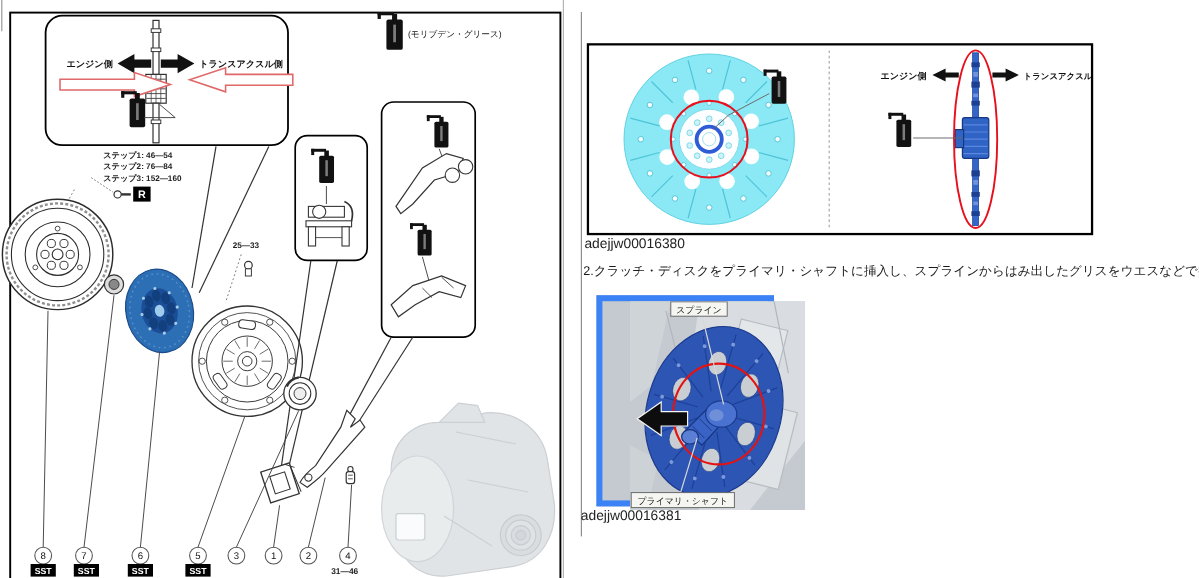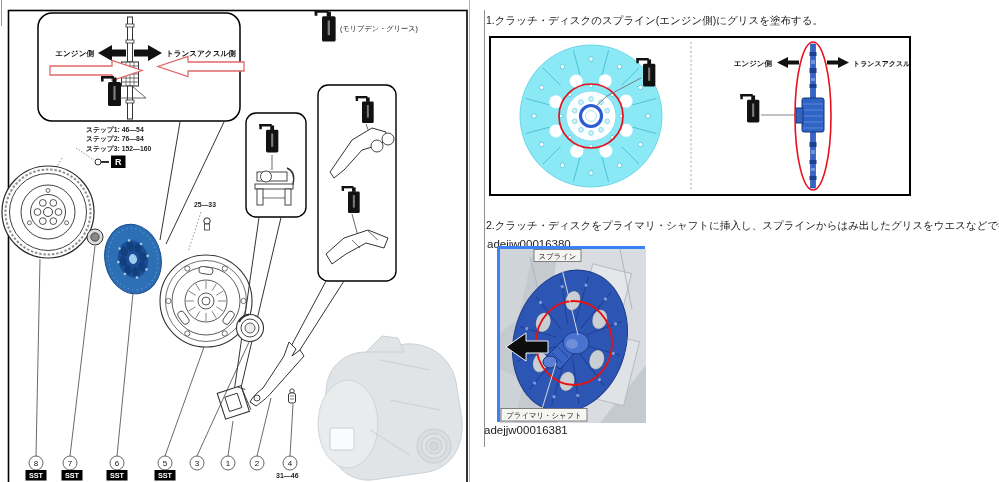--- a/index.html
+++ b/index.html
@@ -6,23 +6,23 @@
   #app{position:relative;width:999px;height:482px;background:#fff;overflow:hidden;
        font-family:"Liberation Sans","DejaVu Sans",sans-serif;}
   svg{font-family:"Liberation Sans","DejaVu Sans",sans-serif;}
   .left-fig{position:absolute;left:0;top:0;}
   .right-col{position:absolute;left:484px;top:0;width:515px;height:482px;}
   .quote-bar{position:absolute;left:0;top:10px;height:437px;width:0;border-left:1px solid #8f8f8f;}
   .step-text{position:absolute;left:2px;font-size:10.5px;color:#1a1a1a;white-space:nowrap;letter-spacing:0px;}
   #step1{top:14px;}
   #step2{top:219px;}
   .fig1-box{position:absolute;left:5px;top:36px;width:422px;height:160px;border:2px solid #000;box-sizing:border-box;background:#fff;}
-  .fig2-box{position:absolute;left:13px;top:246px;width:148px;height:176px;border:3px solid #3b82f6;box-sizing:border-box;background:#c4cad0;}
+  .fig2-box{position:absolute;left:13px;top:246px;width:148px;height:176px;border:5px solid #3b82f6;box-sizing:border-box;background:#c4cad0;padding-left:23px;}
   .caption{position:absolute;font-size:11.5px;color:#222;}
-  #cap1{left:3px;top:198px;margin-top:40px;}
+  #cap1{left:3px;top:198px;}
   #cap2{left:0;top:424px;}
 </style>
 </head>
 <body>
 
 <div id="app">
 
   <svg class="left-fig" width="470" height="482" viewBox="0 0 470 482">
     <defs>
       <g id="bottle">
@@ -288,21 +288,20 @@
       <text x="117" y="478.3" text-anchor="middle" font-size="7.3" font-weight="bold" fill="#fff">SST</text>
       <rect x="154.5" y="470" width="21" height="10.5" fill="#000"></rect>
       <text x="165" y="478.3" text-anchor="middle" font-size="7.3" font-weight="bold" fill="#fff">SST</text>
       <text x="276" y="478" font-size="7" font-weight="bold" fill="#222">31—46</text>
     </g>
   </svg>
 
   <div class="right-col">
     <div class="quote-bar"></div>
 
-    <div class="step-text" id="step1">1.クラッチ・ディスクのスプライン(エンジン側)にグリスを塗布する。</div>
 
     <div class="fig1-box">
       <svg width="418" height="156" viewBox="0 0 418 156">
         <rect x="0" y="0" width="418" height="156" fill="#fff"></rect>
 
         <g>
           <circle cx="100" cy="78" r="71" fill="#8BE9F6" stroke="#5BCFDF" stroke-width="0.8"></circle>
           <g stroke="#4EC3D6" stroke-width="1">
             <line x1="141.5" y1="89.1" x2="165.7" y2="95.6"></line>
               <line x1="130.4" y1="108.4" x2="148.1" y2="126.1"></line>

